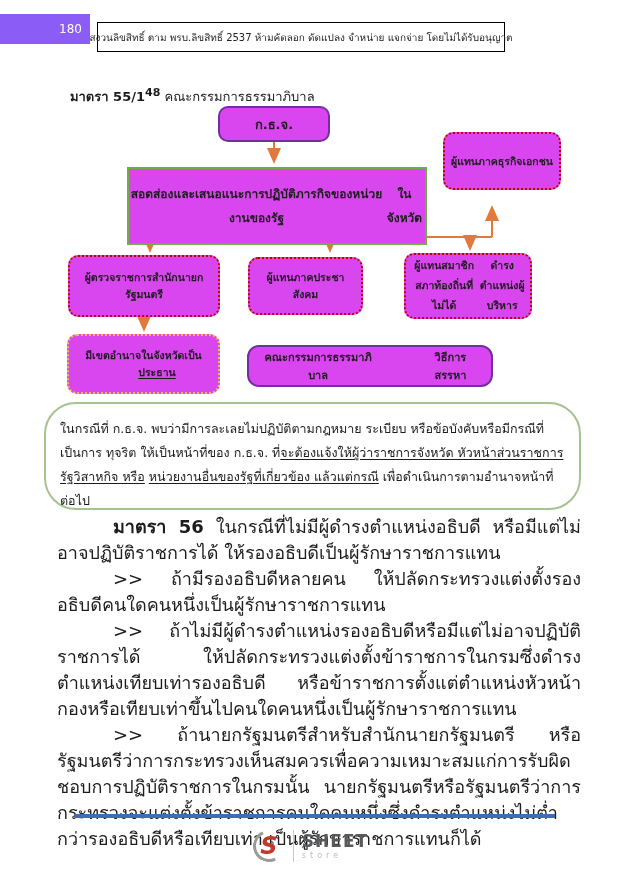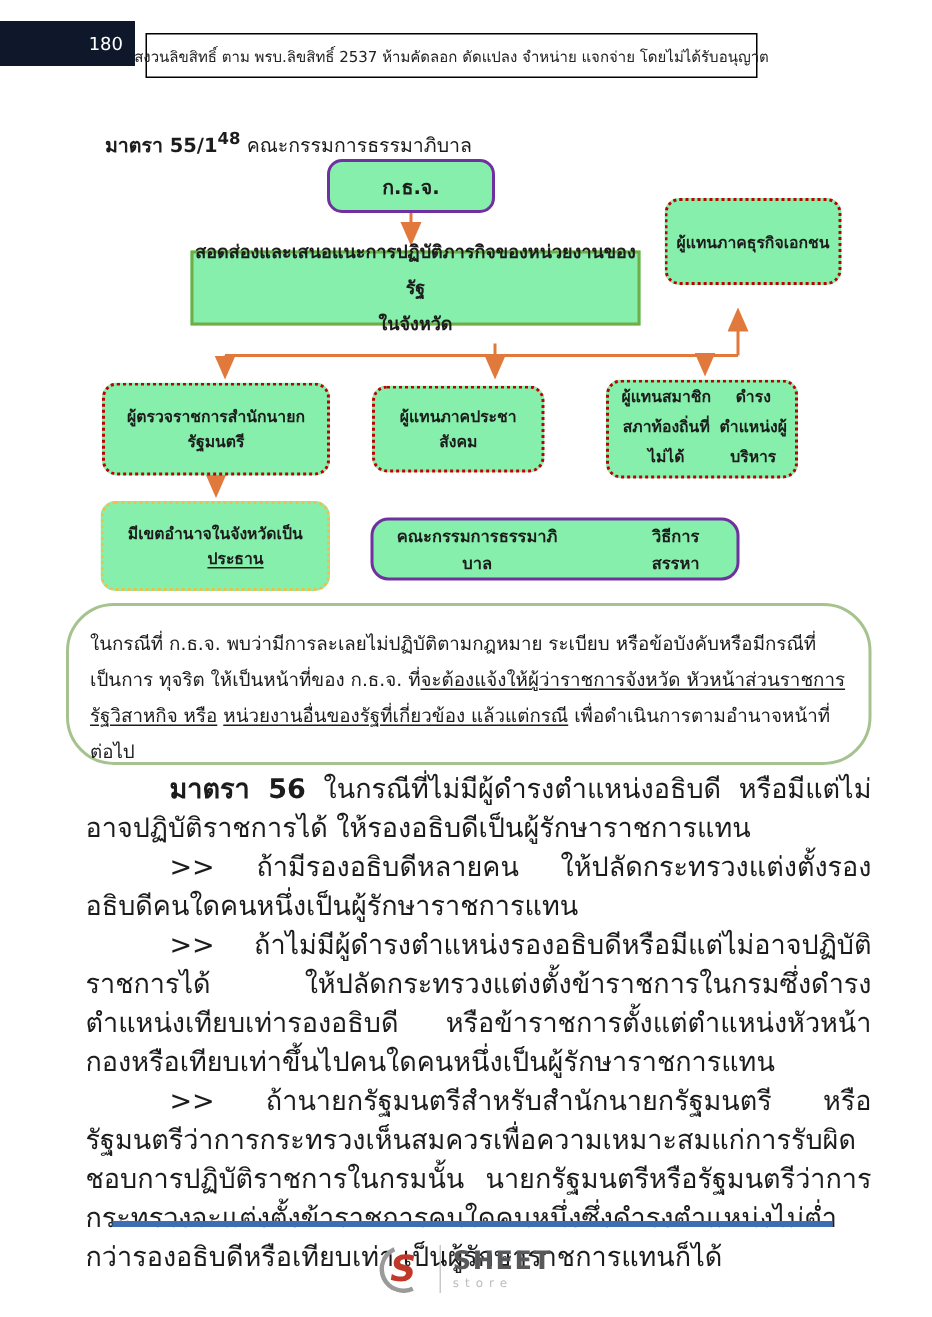--- a/index.html
+++ b/index.html
@@ -2,41 +2,41 @@
 <html><head>
 <meta charset="utf-8">
 <style>
   * { margin:0; padding:0; box-sizing:border-box; }
   html,body { background:#fff; }
   body { font-family:"DejaVu Sans","Liberation Sans",sans-serif; color:#1c1c1c; }
   .page { position:relative; width:621px; height:878px; background:#fff; overflow:hidden; }
 
   
   .pagenum { position:absolute; left:0; top:14px; width:90px; height:30px;
-             background:#0f172a; color:#fff; font-size:12px; line-height:30px;
+             background:#8b5cf6; color:#fff; font-size:12px; line-height:30px;
              text-align:right; padding-right:8px; }
   .copybox { position:absolute; left:97px; top:22px; width:408px; height:30px;
              border:1px solid #000; background:#fff; font-size:10px; color:#222;
              display:flex; align-items:center; justify-content:center; white-space:nowrap; }
 
   
   .sec-title { position:absolute; left:70px; top:86px; font-size:13px; }
   .sec-title .b { font-weight:bold; }
   .sec-title sup { font-size:11px; font-weight:bold; }
 
   
   .overlay { position:absolute; left:0; top:0; width:621px; height:878px; pointer-events:none; }
 
   
   .dbox { position:absolute; display:flex; align-items:center; justify-content:center;
-          text-align:center; background:#86efac; font-weight:bold; color:#1c1c1c; }
+          text-align:center; background:#d946ef; font-weight:bold; color:#1c1c1c; }
   .kthj { left:218px; top:106px; width:112px; height:36px;
           border:2px solid #7030A0; border-radius:10px; font-size:13px; }
-  .duty { left:127px; top:167px; width:300px; height:50px;
-          border:2px solid #70AD47; font-size:12px; line-height:24px; flex-direction:column; }
+  .duty { left:127px; top:167px; width:300px; height:78px;
+          border:2px solid #70AD47; font-size:12px; line-height:24px; flex-direction:row; }
   .private { left:443px; top:132px; width:118px; height:58px;
           border:2px dotted #C00000; border-radius:10px; font-size:10.5px; padding:4px; }
   .inspector { left:68px; top:255px; width:152px; height:62px;
           border:2px dotted #C00000; border-radius:10px; font-size:10.5px; padding:4px; }
   .civil { left:248px; top:257px; width:115px; height:58px;
           border:2px dotted #C00000; border-radius:10px; font-size:10.5px; padding:4px; }
   .localrep { left:404px; top:253px; width:128px; height:66px;
           border:2px dotted #C00000; border-radius:10px; font-size:10.5px;
           line-height:20px; flex-direction:row; padding:4px;font-family:Liberation Serif, serif; }
   .chairman { left:67px; top:334px; width:153px; height:60px;

